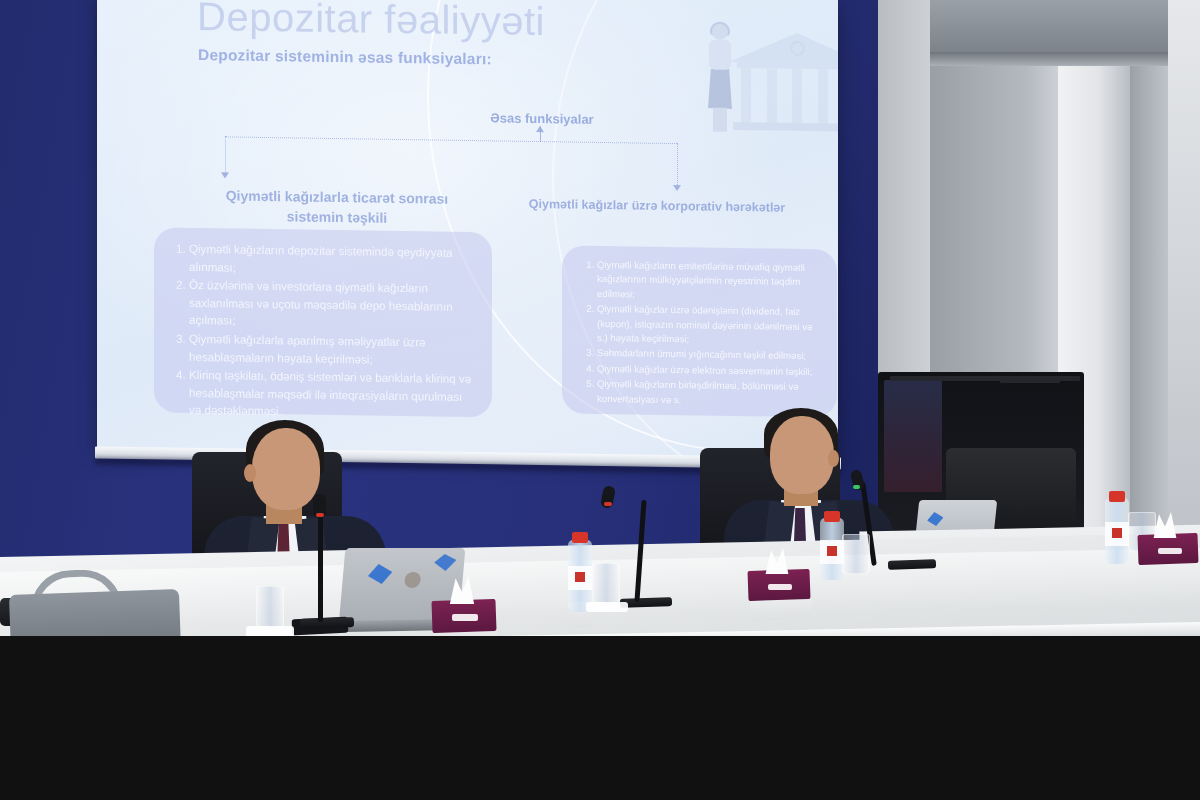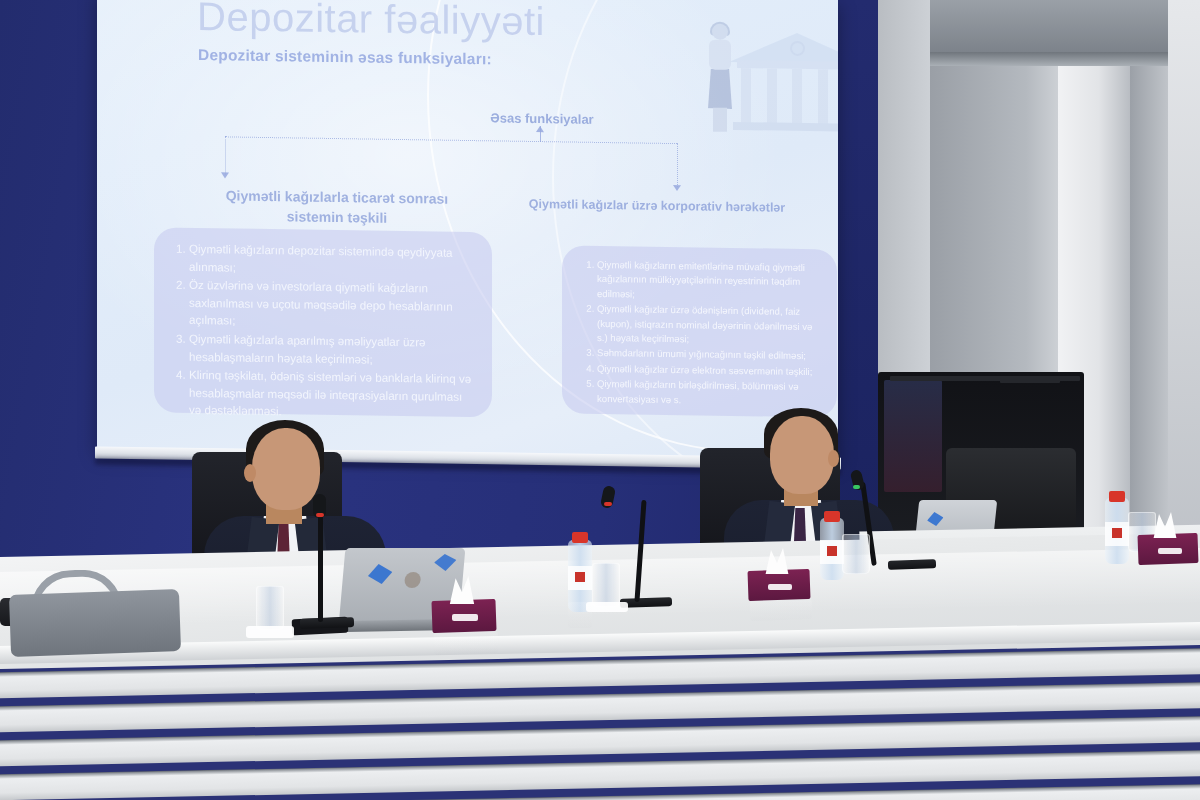--- a/index.html
+++ b/index.html
@@ -1,17 +1,17 @@
 <!DOCTYPE html>
 <html><head>
 <meta charset="utf-8">
 <style>
   html,body{margin:0;padding:0;background:#111;}
   body{font-family:"Liberation Sans",sans-serif;}
-  #scene{position:relative;width:1200px;height:800px;overflow:hidden;background:#2b3276;}
+  #scene{position:relative;width:1200px;height:636px;overflow:hidden;background:#2b3276;}
 
   
   .wall-navy{position:absolute;left:0;top:0;width:878px;height:640px;
     background:linear-gradient(100deg,#232c6e 0%,#2a3380 35%,#262f78 70%,#1e2568 100%);}
   .wall-navy-right{position:absolute;left:836px;top:0;width:46px;height:520px;
     background:linear-gradient(180deg,#232b6f,#1b2360);}
   .wall-white-left{position:absolute;left:0;top:0;width:14px;height:640px;
     background:linear-gradient(180deg,#e9ecef,#c9ced6);}
   .wall-grey{position:absolute;left:878px;top:0;width:322px;height:640px;
     background:linear-gradient(90deg,#b9bdc2 0%,#cfd3d8 18%,#e8eaed 40%,#c6cbd1 62%,#9fa5ac 82%,#d8dbdf 100%);}

